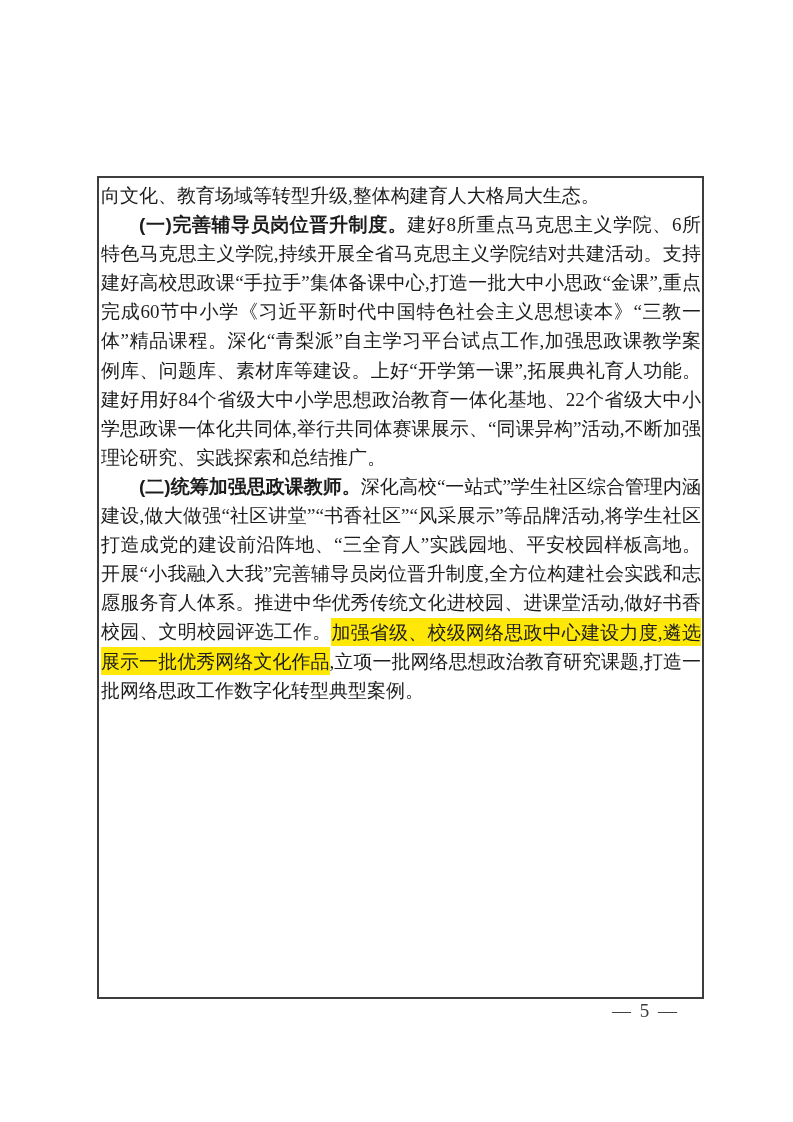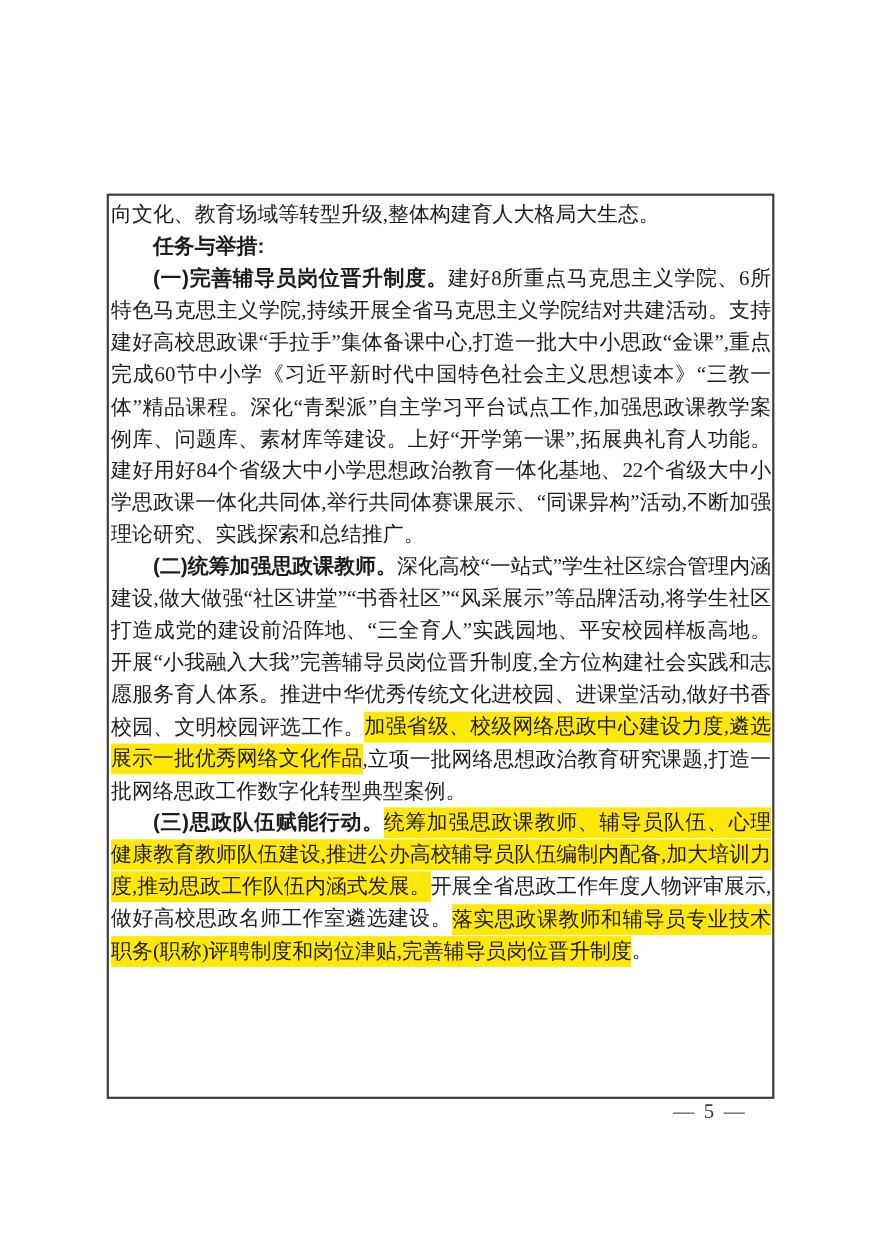--- a/index.html
+++ b/index.html
@@ -61,20 +61,18 @@
     font-family: "Liberation Serif", "DejaVu Serif", serif;
   }
 </style>
 </head>
 <body>
 
 <div class="sheet">
   <div class="textbox">
     <div class="doc-body">
         <p class="para"><span class="run">向文化、教育场域等转型升级,整体构建育人大格局大生态。</span></p>
-        <p class="para indent"><span class="run bold">任务与举措:</span></p>
         <p class="para indent"><span class="run bold">(一)完善辅导员岗位晋升制度。</span><span class="run">建好8所重点马克思主义学院、6所特色马克思主义学院,持续开展全省马克思主义学院结对共建活动。支持建好高校思政课“手拉手”集体备课中心,打造一批大中小思政“金课”,重点完成60节中小学《习近平新时代中国特色社会主义思想读本》“三教一体”精品课程。深化“青梨派”自主学习平台试点工作,加强思政课教学案例库、问题库、素材库等建设。上好“开学第一课”,拓展典礼育人功能。建好用好84个省级大中小学思想政治教育一体化基地、22个省级大中小学思政课一体化共同体,举行共同体赛课展示、“同课异构”活动,不断加强理论研究、实践探索和总结推广。</span></p>
         <p class="para indent"><span class="run bold">(二)统筹加强思政课教师。</span><span class="run">深化高校“一站式”学生社区综合管理内涵建设,做大做强“社区讲堂”“书香社区”“风采展示”等品牌活动,将学生社区打造成党的建设前沿阵地、“三全育人”实践园地、平安校园样板高地。开展“小我融入大我”完善辅导员岗位晋升制度,全方位构建社会实践和志愿服务育人体系。推进中华优秀传统文化进校园、进课堂活动,做好书香校园、文明校园评选工作。</span><span class="run hl">加强省级、校级网络思政中心建设力度,遴选展示一批优秀网络文化作品</span><span class="run">,立项一批网络思想政治教育研究课题,打造一批网络思政工作数字化转型典型案例。</span></p>
-        <p class="para indent"><span class="run bold">(三)思政队伍赋能行动。</span><span class="run hl">统筹加强思政课教师、辅导员队伍、心理健康教育教师队伍建设,推进公办高校辅导员队伍编制内配备,加大培训力度,推动思政工作队伍内涵式发展。</span><span class="run">开展全省思政工作年度人物评审展示,做好高校思政名师工作室遴选建设。</span><span class="run hl">落实思政课教师和辅导员专业技术职务(职称)评聘制度和岗位津贴,完善辅导员岗位晋升制度</span><span class="run">。</span></p>
       </div>
   </div>
   <div class="pagenum">— 5 —</div>
 </div>
 
 </body></html>

